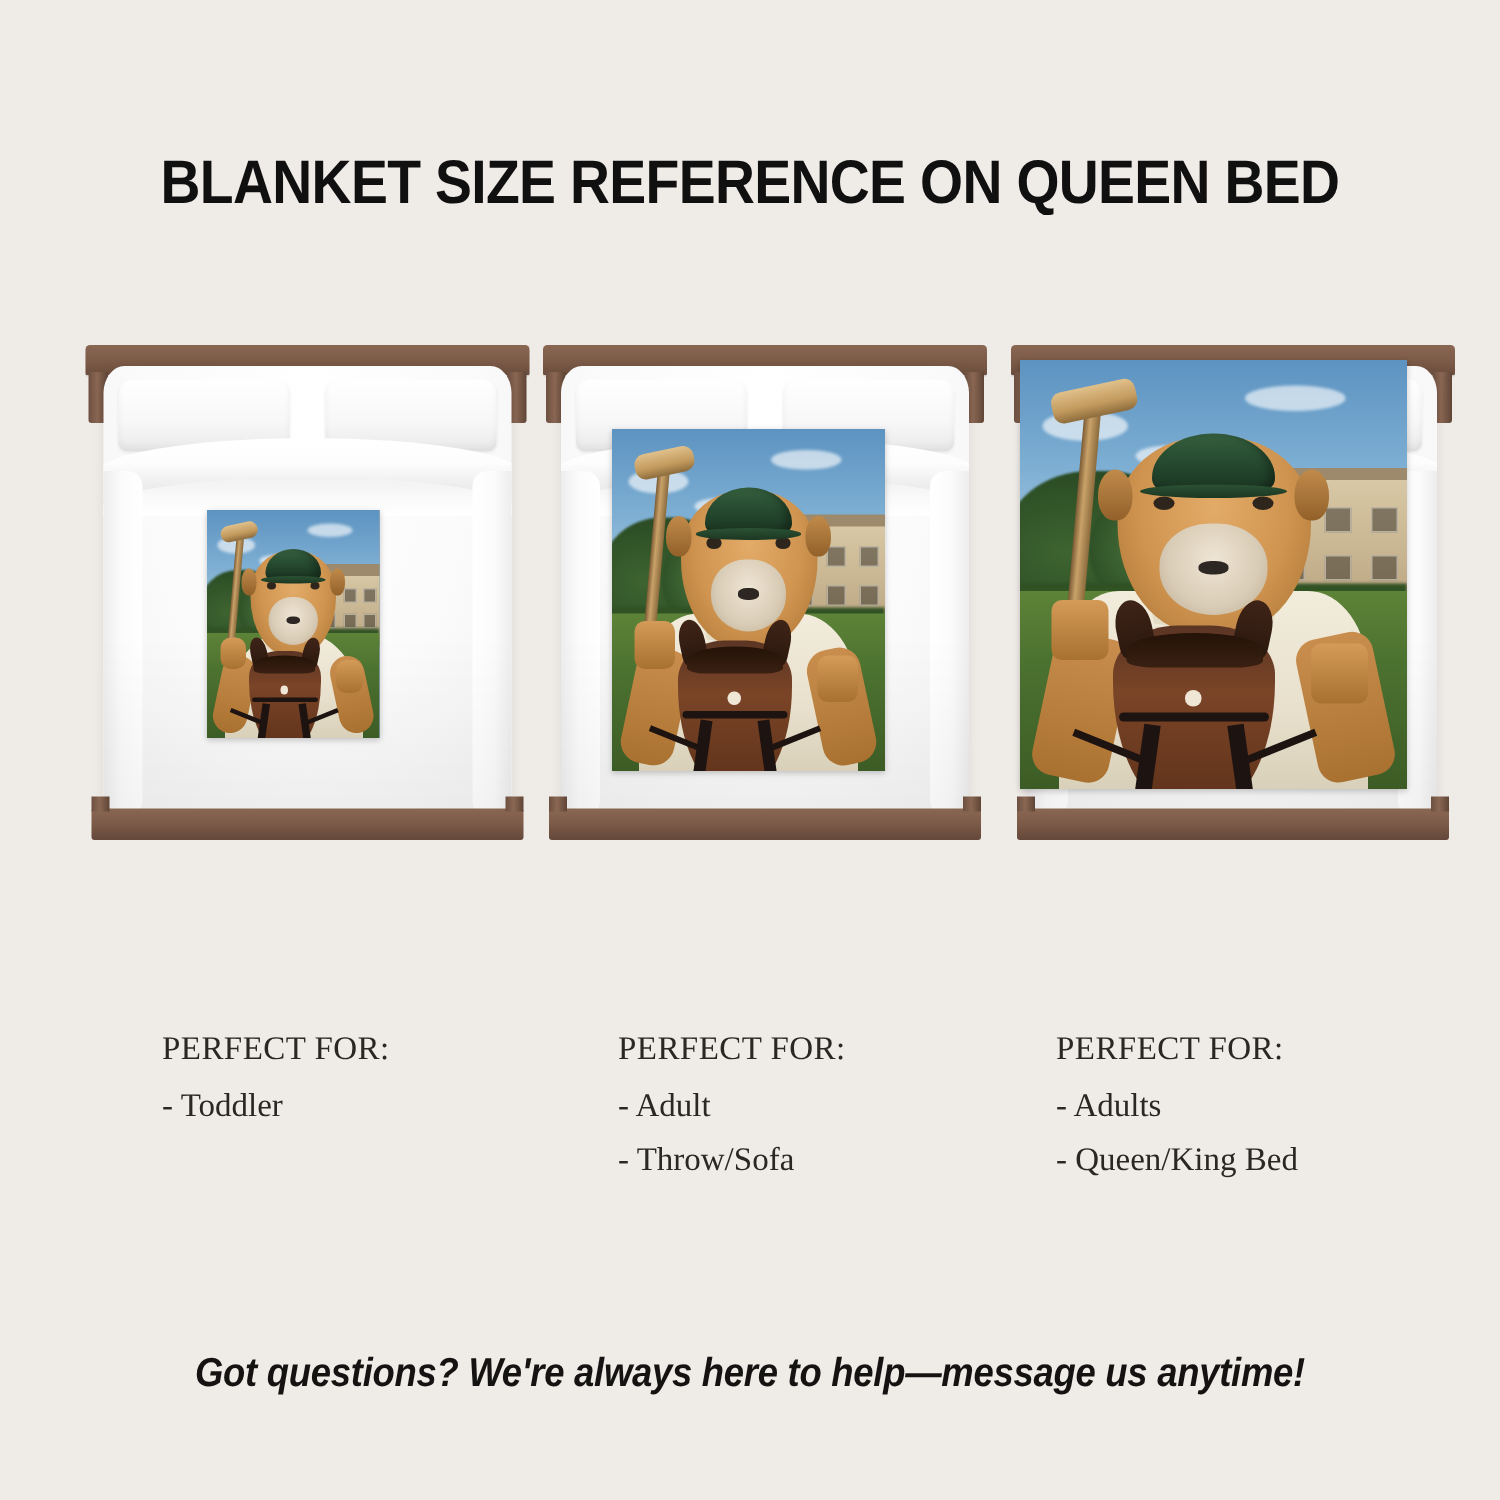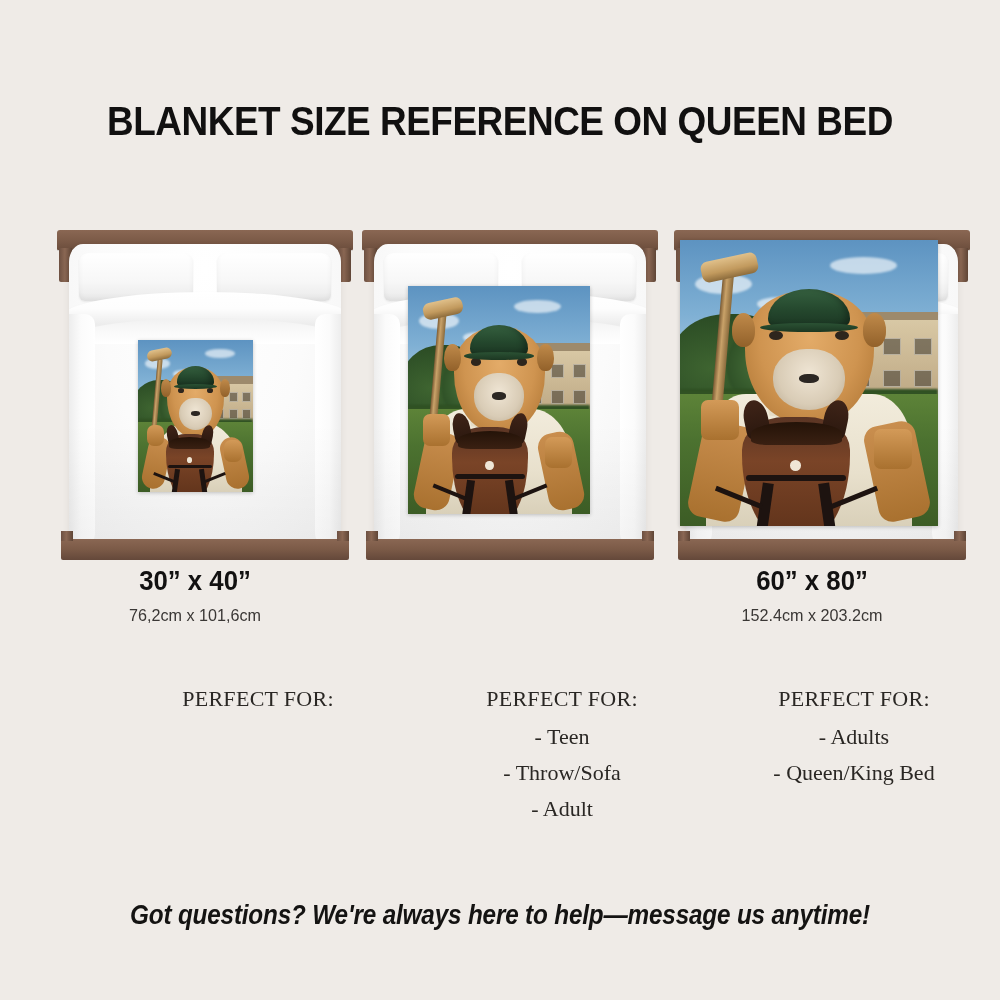--- a/index.html
+++ b/index.html
@@ -310,21 +310,21 @@
   .size-cm{
     margin-top:9px;
     font-family:"Liberation Sans","DejaVu Sans",sans-serif;
     font-weight:400;font-size:17px;color:#3a3735;
     transform:scaleX(0.95);
     white-space:nowrap;
   }
 
   
   .perfect{position:absolute;top:686px;left:0;width:1000px;height:180px;}
-  .pf{position:absolute;top:0;width:300px;text-align:center;}
+  .pf{position:absolute;top:0;width:300px;}
   .pf.f1{left:108px;}
   .pf.f2{left:412px;}
   .pf.f3{left:704px;}
   .pf-title{
     font-family:"Liberation Serif","DejaVu Serif",serif;
     font-size:22px;color:#2a2724;letter-spacing:.3px;
     margin-bottom:8px;white-space:nowrap;
   }
   .pf-item{
     font-family:"Liberation Serif","DejaVu Serif",serif;
@@ -558,39 +558,31 @@
             </div>
           </div>
         </div>
         <div class="footrail"></div>
       </div>
     </div>
 
   </div>
 
   <div class="sizes">
-    <div class="sizewrap w1">
-      <div class="size-in">30” x 40”</div>
-      <div class="size-cm">76,2cm x 101,6cm</div>
-    </div>
-    <div class="sizewrap w3">
-      <div class="size-in">60” x 80”</div>
-      <div class="size-cm">152.4cm x 203.2cm</div>
-    </div>
   </div>
 
   <div class="perfect">
     <div class="pf f1">
       <div class="pf-title">PERFECT FOR:</div>
+      <div class="pf-item">- Toddler</div>
     </div>
     <div class="pf f2">
       <div class="pf-title">PERFECT FOR:</div>
-      <div class="pf-item">- Teen</div>
+      <div class="pf-item">- Adult</div>
       <div class="pf-item">- Throw/Sofa</div>
-      <div class="pf-item">- Adult</div>
     </div>
     <div class="pf f3">
       <div class="pf-title">PERFECT FOR:</div>
       <div class="pf-item">- Adults</div>
       <div class="pf-item">- Queen/King Bed</div>
     </div>
   </div>
 
   <div class="footer">Got questions? We're always here to help—message us anytime!</div>
 

